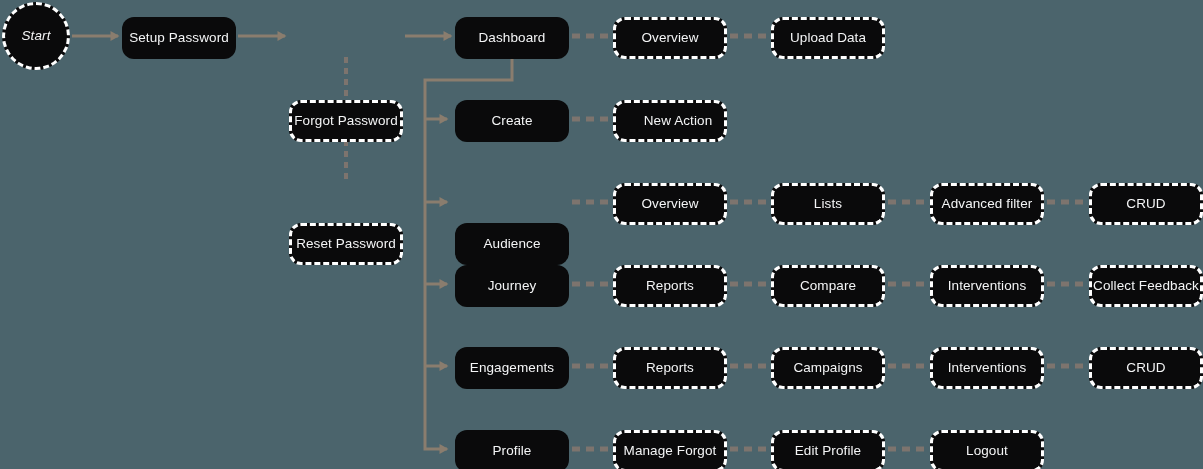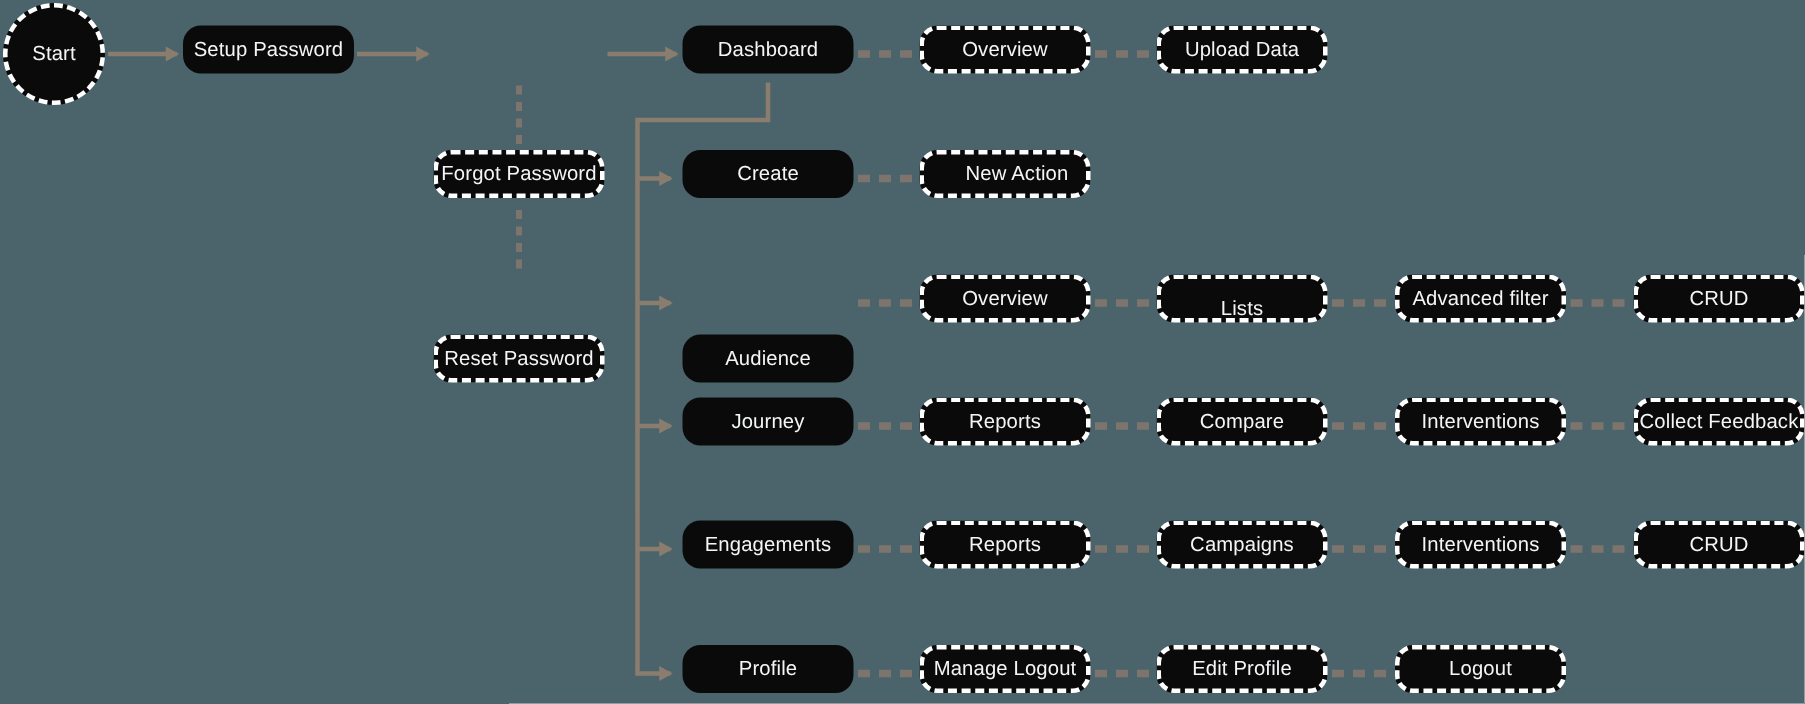--- a/index.html
+++ b/index.html
@@ -28,26 +28,27 @@
     align-items: center;
     justify-content: center;
     border-radius: 12px;
     z-index: 2;
     text-align: center;
     line-height: 1;
     white-space: nowrap;
   }
   .node.rect {
     width: 114px;
-    height: 32px;
+    height: 42px;
   }
   .node.circle {
     width: 68px;
     height: 68px;
     border-radius: 50%;
+    font-style: italic;
   }
   .node.dashed {
     border: 3px dashed #ffffff;
   }
   .node-label {
     font-size: 13.5px;
     letter-spacing: 0.1px;
   }
 </style>
 </head>
@@ -118,21 +119,21 @@
     </div>
     <div class="node rect dashed" style="left: 289px; top: 183px; background: rgb(10, 10, 11); color: rgb(244, 245, 246); border-color: rgb(255, 255, 255); margin-top: 40px;">
       <span class="node-label">Reset Password</span>
     </div>
     <div class="node rect solid" style="left: 455px; top: 183px; background: rgb(10, 10, 11); color: rgb(244, 245, 246); margin-top: 40px;">
       <span class="node-label">Audience</span>
     </div>
     <div class="node rect dashed" style="left: 613px; top: 183px; background: rgb(10, 10, 11); color: rgb(244, 245, 246); border-color: rgb(255, 255, 255);">
       <span class="node-label">Overview</span>
     </div>
-    <div class="node rect dashed" style="left: 771px; top: 183px; background: rgb(10, 10, 11); color: rgb(244, 245, 246); border-color: rgb(255, 255, 255); align-items: flex-end;">
+    <div class="node rect dashed" style="left: 771px; top: 183px; background: rgb(10, 10, 11); color: rgb(244, 245, 246); border-color: rgb(255, 255, 255);">
       <span class="node-label">Lists</span>
     </div>
     <div class="node rect dashed" style="left: 930px; top: 183px; background: rgb(10, 10, 11); color: rgb(244, 245, 246); border-color: rgb(255, 255, 255);">
       <span class="node-label">Advanced filter</span>
     </div>
     <div class="node rect dashed" style="left: 1089px; top: 183px; background: rgb(10, 10, 11); color: rgb(244, 245, 246); border-color: rgb(255, 255, 255);">
       <span class="node-label">CRUD</span>
     </div>
     <div class="node rect solid" style="left: 455px; top: 265px; background: rgb(10, 10, 11); color: rgb(244, 245, 246);">
       <span class="node-label">Journey</span>
@@ -161,21 +162,21 @@
     <div class="node rect dashed" style="left: 930px; top: 347px; background: rgb(10, 10, 11); color: rgb(244, 245, 246); border-color: rgb(255, 255, 255);">
       <span class="node-label">Interventions</span>
     </div>
     <div class="node rect dashed" style="left: 1089px; top: 347px; background: rgb(10, 10, 11); color: rgb(244, 245, 246); border-color: rgb(255, 255, 255);">
       <span class="node-label">CRUD</span>
     </div>
     <div class="node rect solid" style="left: 455px; top: 430px; background: rgb(10, 10, 11); color: rgb(244, 245, 246);">
       <span class="node-label">Profile</span>
     </div>
     <div class="node rect dashed" style="left: 613px; top: 430px; background: rgb(10, 10, 11); color: rgb(244, 245, 246); border-color: rgb(255, 255, 255);">
-      <span class="node-label">Manage Logout</span>
+      <span class="node-label">Manage Forgot</span>
     </div>
     <div class="node rect dashed" style="left: 771px; top: 430px; background: rgb(10, 10, 11); color: rgb(244, 245, 246); border-color: rgb(255, 255, 255);">
       <span class="node-label">Edit Profile</span>
     </div>
     <div class="node rect dashed" style="left: 930px; top: 430px; background: rgb(10, 10, 11); color: rgb(244, 245, 246); border-color: rgb(255, 255, 255);">
       <span class="node-label">Logout</span>
     </div>
   </div>
 
 </body></html>

